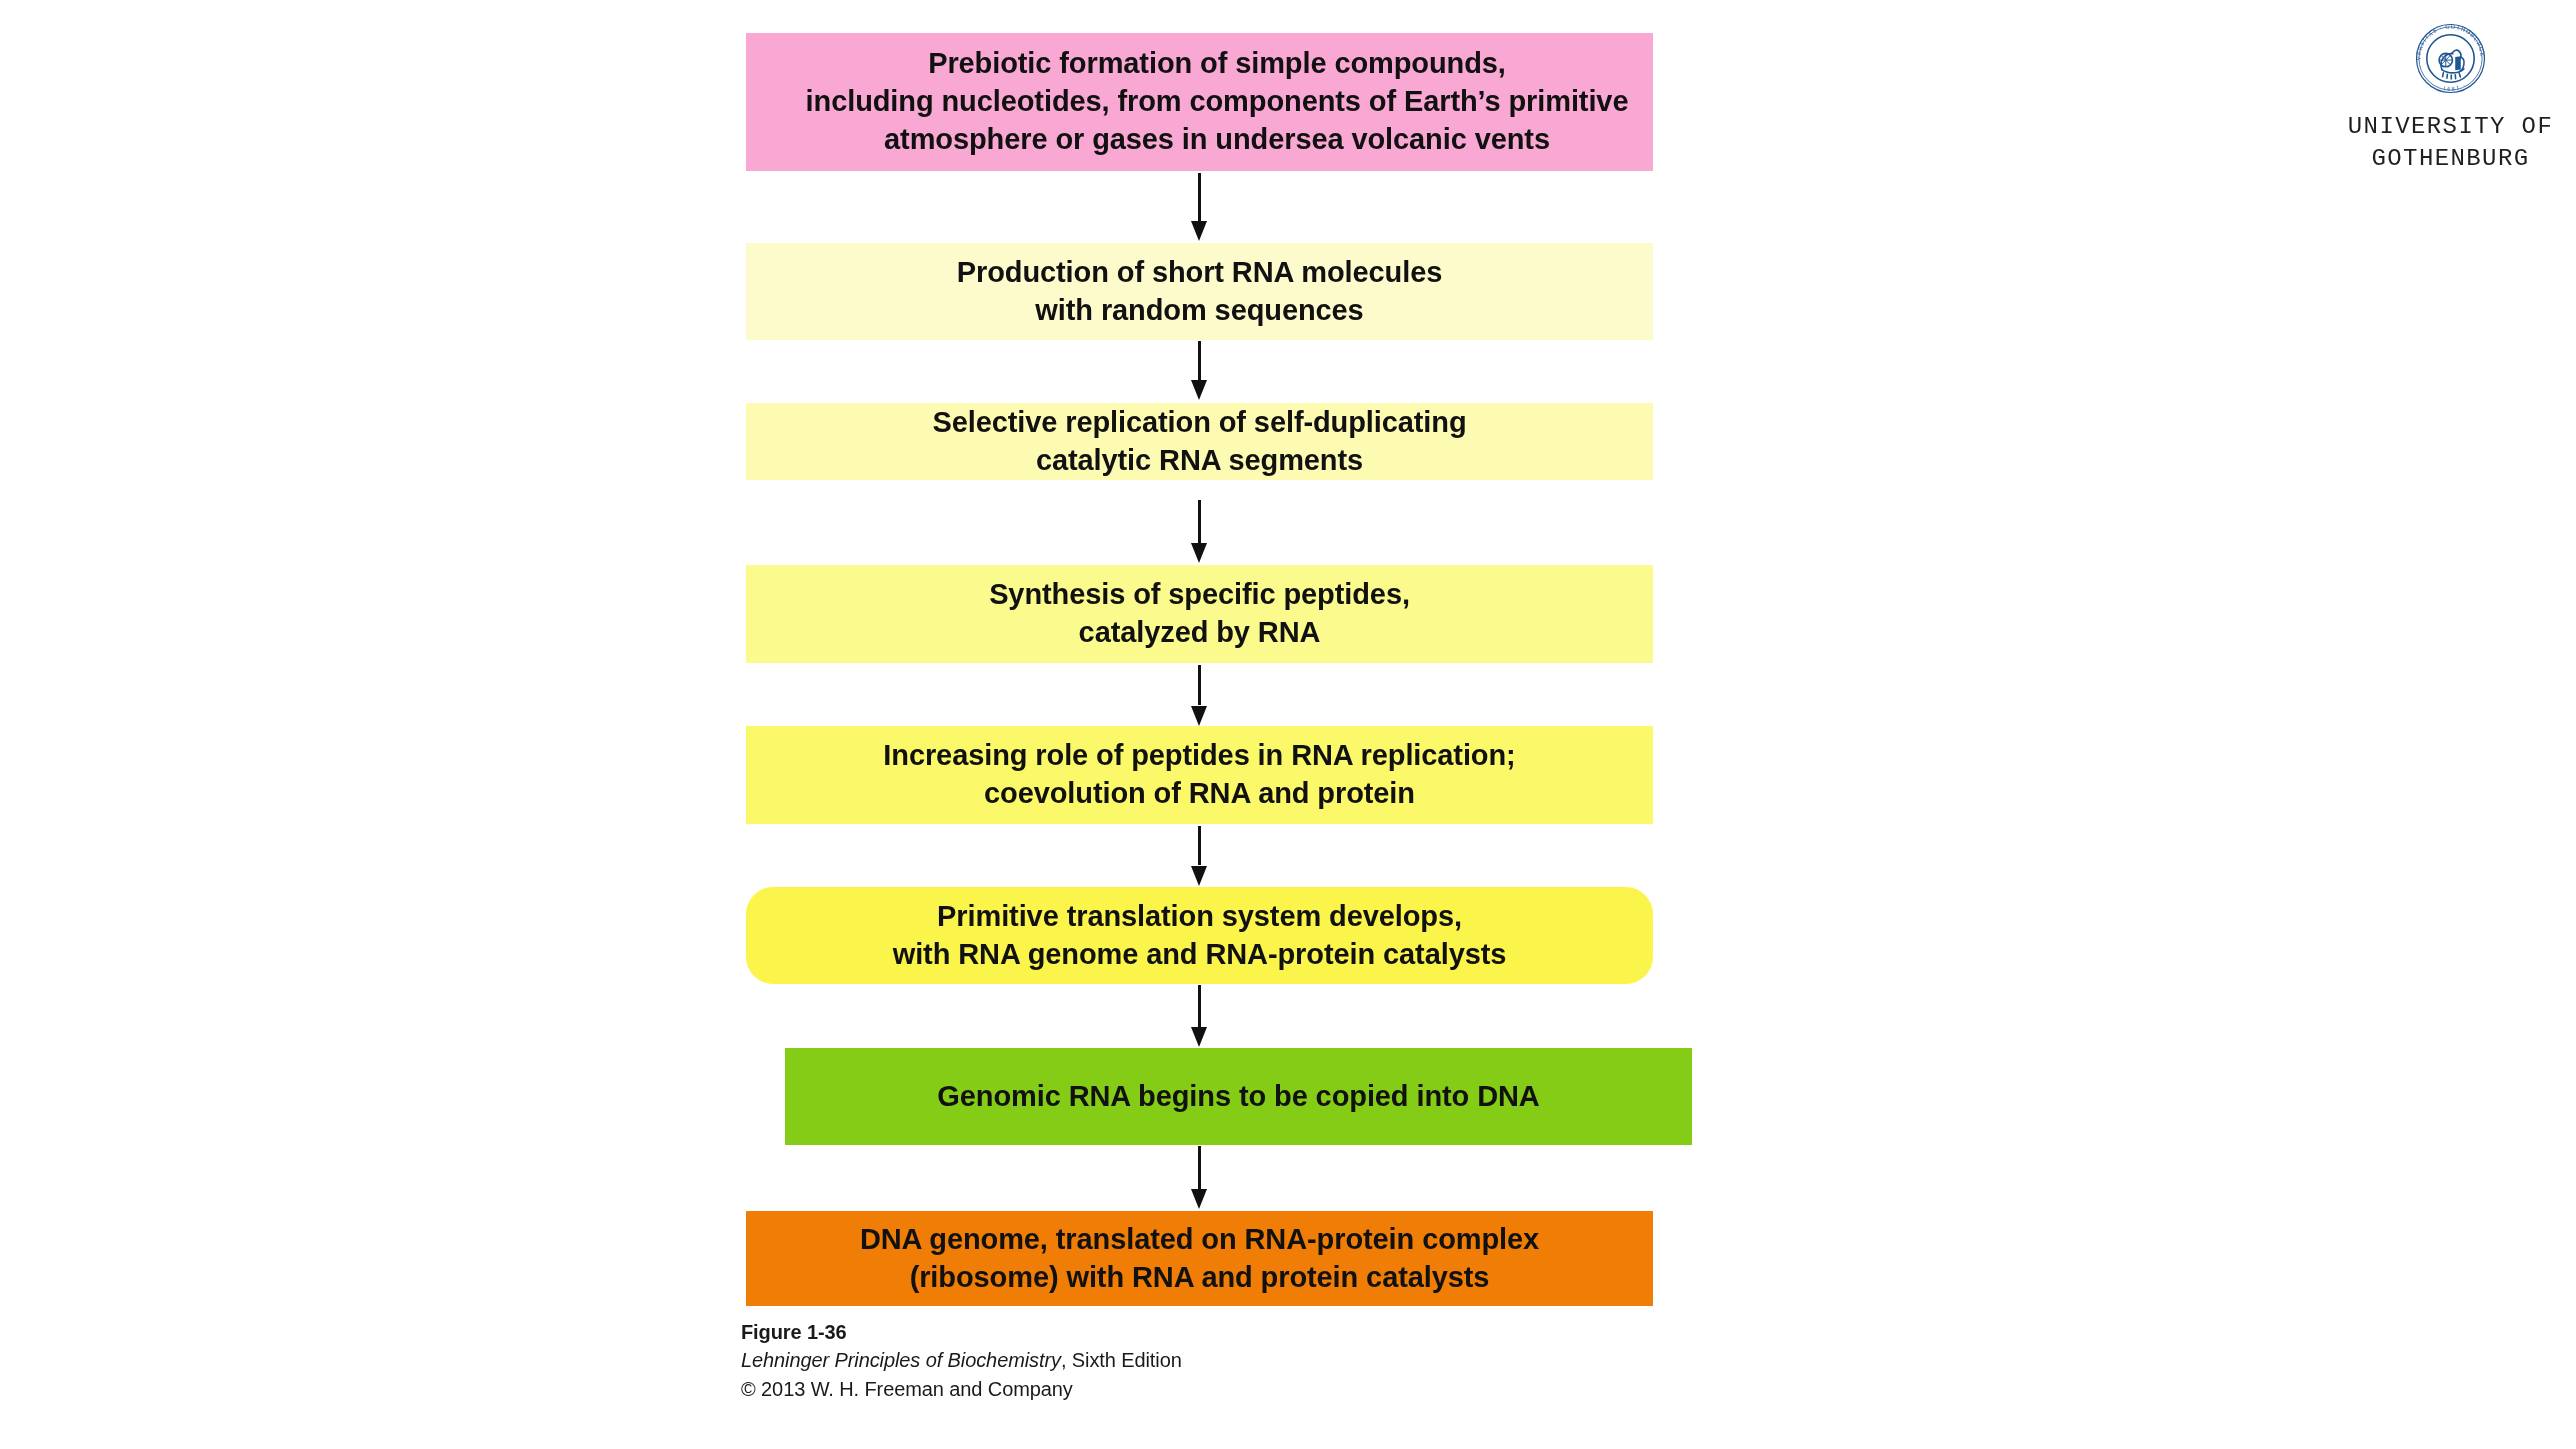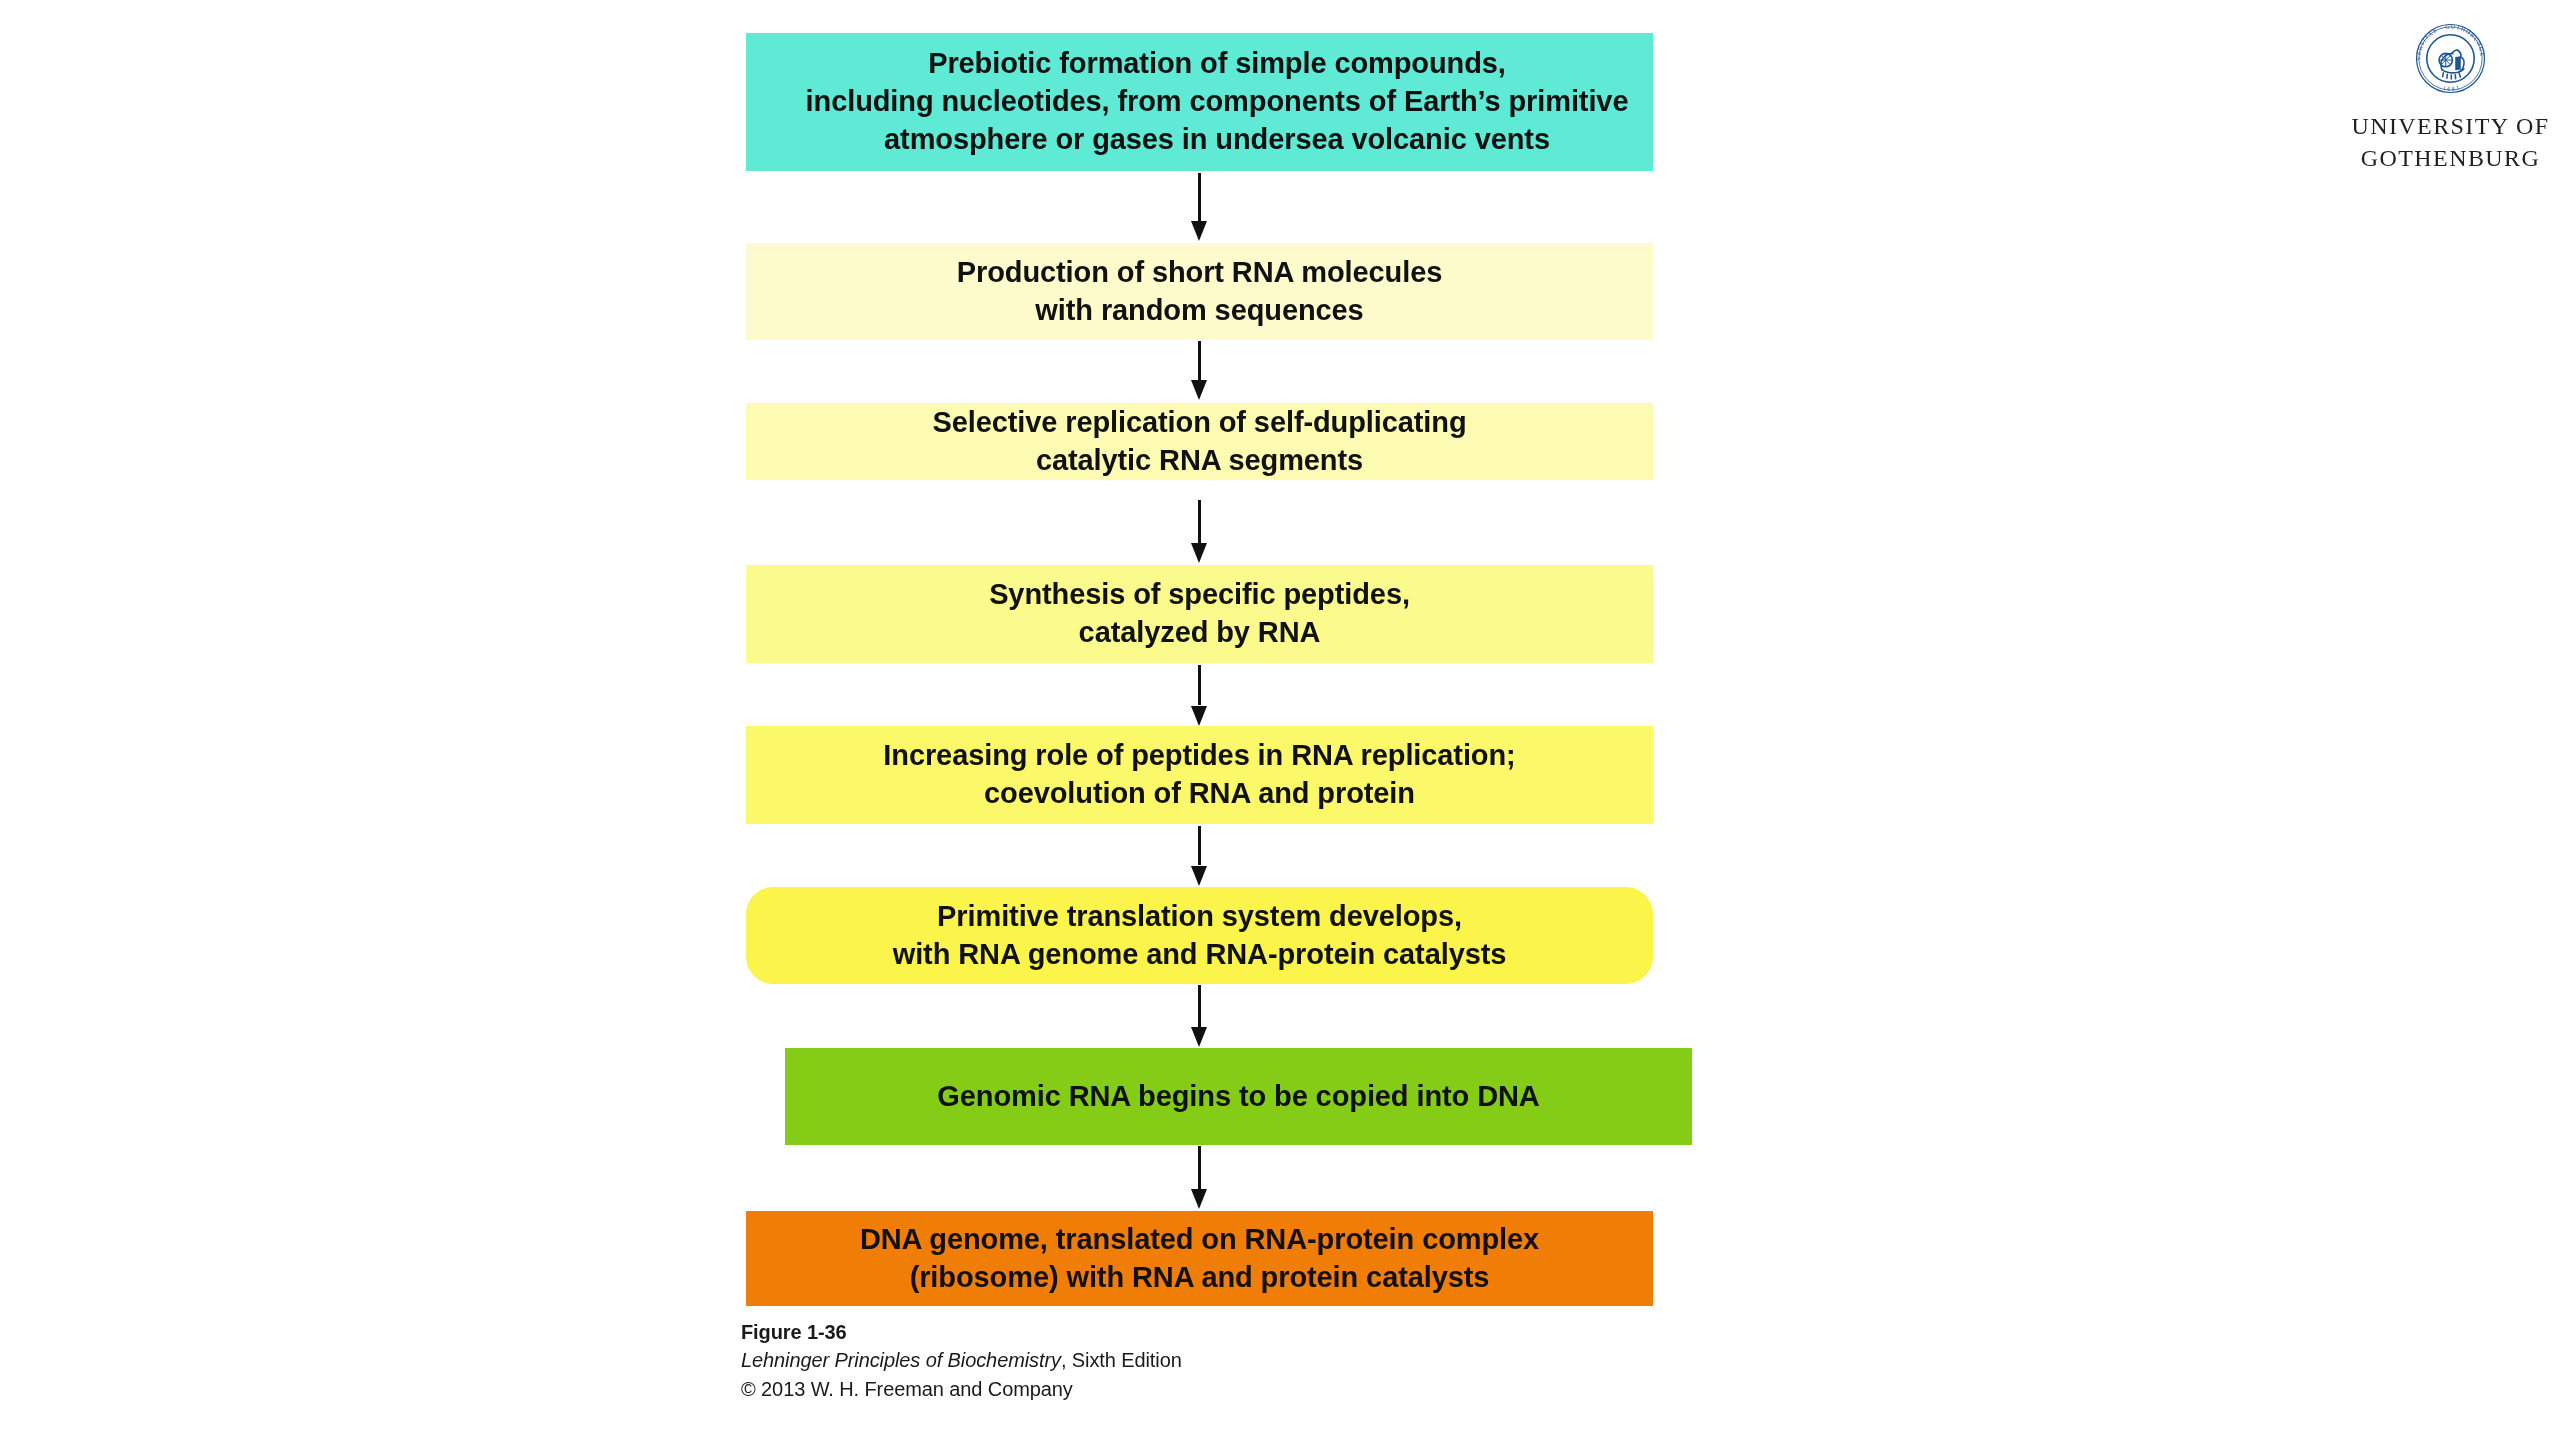--- a/index.html
+++ b/index.html
@@ -109,33 +109,33 @@
     flex-direction: column;
     align-items: center;
   }
   #university-logo .seal {
     width: 79px;
     height: 79px;
   }
   #university-logo .logo-wordmark {
     margin-top: 13px;
     text-align: center;
-    font-family: Liberation Serif, serif;
+    font-family: Liberation Mono, monospace;
     font-size: 24px;
     letter-spacing: 1.4px;
     color: #231f20;
     line-height: 1.33;
   }
 </style>
 </head>
 <body>
 
 <div id="flow-diagram">
 
-  <div class="flow-step" style="top: 33px; height: 138px; background: #5eead4; padding-left: 35px;">
+  <div class="flow-step" style="top: 33px; height: 138px; background: #f9a8d4; padding-left: 35px;">
     <span class="line">Prebiotic formation of simple compounds,</span>
     <span class="line">including nucleotides, from components of Earth’s primitive</span>
     <span class="line">atmosphere or gases in undersea volcanic vents</span>
   </div>
   <div class="flow-arrow" style="top:173px; height:68px;">
     <span class="shaft" style="height:48px;"></span>
     <span class="head"></span>
   </div>
 
   <div class="flow-step" style="top: 243px; height: 97px; background: rgb(253, 251, 203);">

